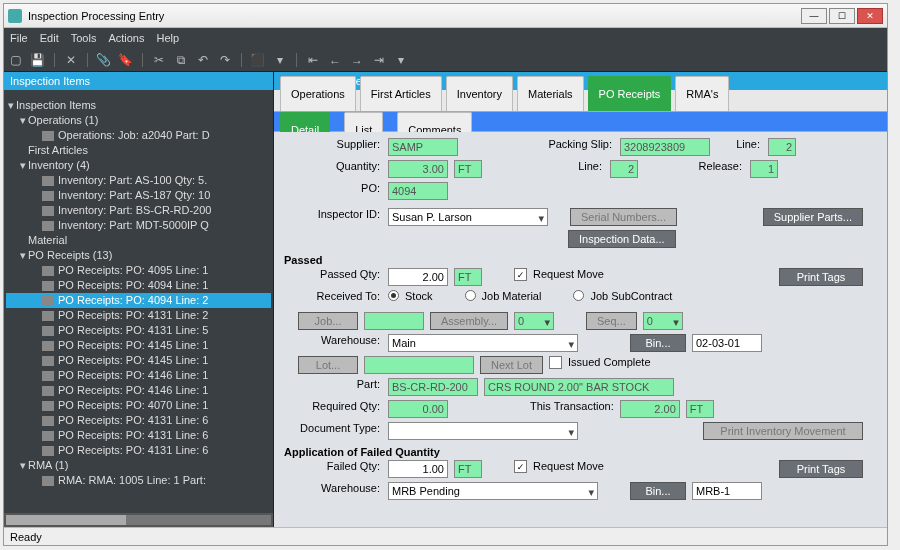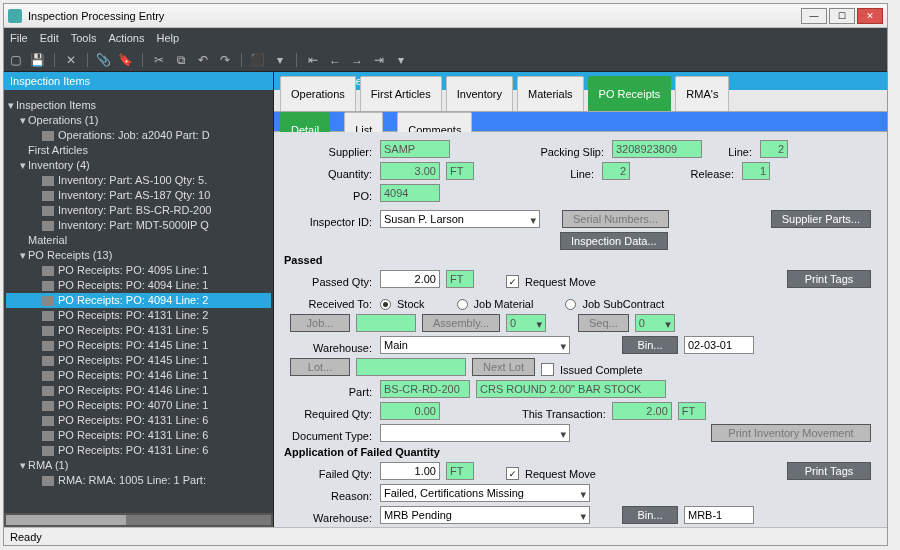--- a/index.html
+++ b/index.html
@@ -24,21 +24,21 @@
 .tn .ic{display:inline-block;width:12px;height:10px;background:#888;margin-right:4px;vertical-align:middle}
 .tn.l1{padding-left:14px}.tn.l2{padding-left:28px}
 .tn.sel{background:#29a7df;color:#fff}
 .tn .car{display:inline-block;width:8px;color:#ccc}
 .mainpanel{flex:1;display:flex;flex-direction:column;background:#dfe3e8;min-width:0}
 .tabs1{height:22px;background:#e8e8e8;display:flex;align-items:flex-end;padding:0 6px;gap:4px;border-bottom:1px solid #aaa}
 .tab{padding:11px 10px;border:1px solid #bbb;border-bottom:none;background:#eee;cursor:pointer;border-radius:2px 2px 0 0}
 .tab.active{background:#2fa84a;color:#fff;border-color:#2fa84a}
 .tabs2{height:20px;background:#3b82f6;display:flex;padding:0 6px;gap:14px;border-bottom:1px solid #aaa}
 .form{flex:1;overflow:auto;padding:4px 8px;background:#dfe3e8}
-.row{display:flex;align-items:flex-end;gap:6px;margin:2px 8px;height:20px}
+.row{display:flex;align-items:flex-start;gap:6px;margin:2px 16px;height:20px}
 .lbl{width:84px;text-align:right;padding-right:2px}.lbl.xs{width:46px}
 .inp{height:18px;border:1px solid #888;background:#fff;padding:0 3px;line-height:16px}
 .inp.dis{background:#86efac;color:#555}
 .inp.n{text-align:right}
 .btn{height:18px;background:#6a6f75;color:#fff;padding:0 10px;display:flex;align-items:center;justify-content:center;cursor:pointer;border:1px solid #555;min-width:84px}
 .btn.dis{background:#bbb;color:#777;cursor:default}
 .dd{position:relative}
 .dd::after{content:"▾";position:absolute;right:3px;top:1px;color:#444;pointer-events:none}
 .sect{font-weight:bold;margin:4px 0 1px 2px}
 .chk{width:13px;height:13px;border:1px solid #777;background:#fff;display:inline-flex;align-items:center;justify-content:center;font-size:9px;cursor:pointer}
@@ -254,24 +254,20 @@
      <div class="lbl">Failed Qty:</div>
      <div class="inp n" style="width:60px">1.00</div>
      <div class="inp dis" style="width:28px">FT</div>
      <div style="width:20px"></div>
      <div class="chk">✓</div>
      <span>Request Move</span>
      <div style="flex:1"></div>
      <div class="btn">Print Tags</div>
     </div>
     <div class="row">
-     <div class="lbl">Reason:</div>
-     <div class="inp dd" style="width:210px">Failed, Certifications Missing</div>
-    </div>
-    <div class="row">
      <div class="lbl">Warehouse:</div>
      <div class="inp dd" style="width:210px">MRB Pending</div>
      <div style="width:20px"></div>
      <div class="btn" style="min-width:56px">Bin...</div>
      <div class="inp" style="width:70px">MRB-1</div>
     </div>
     <div class="row">
 
      <div style="width:20px"></div>
 

